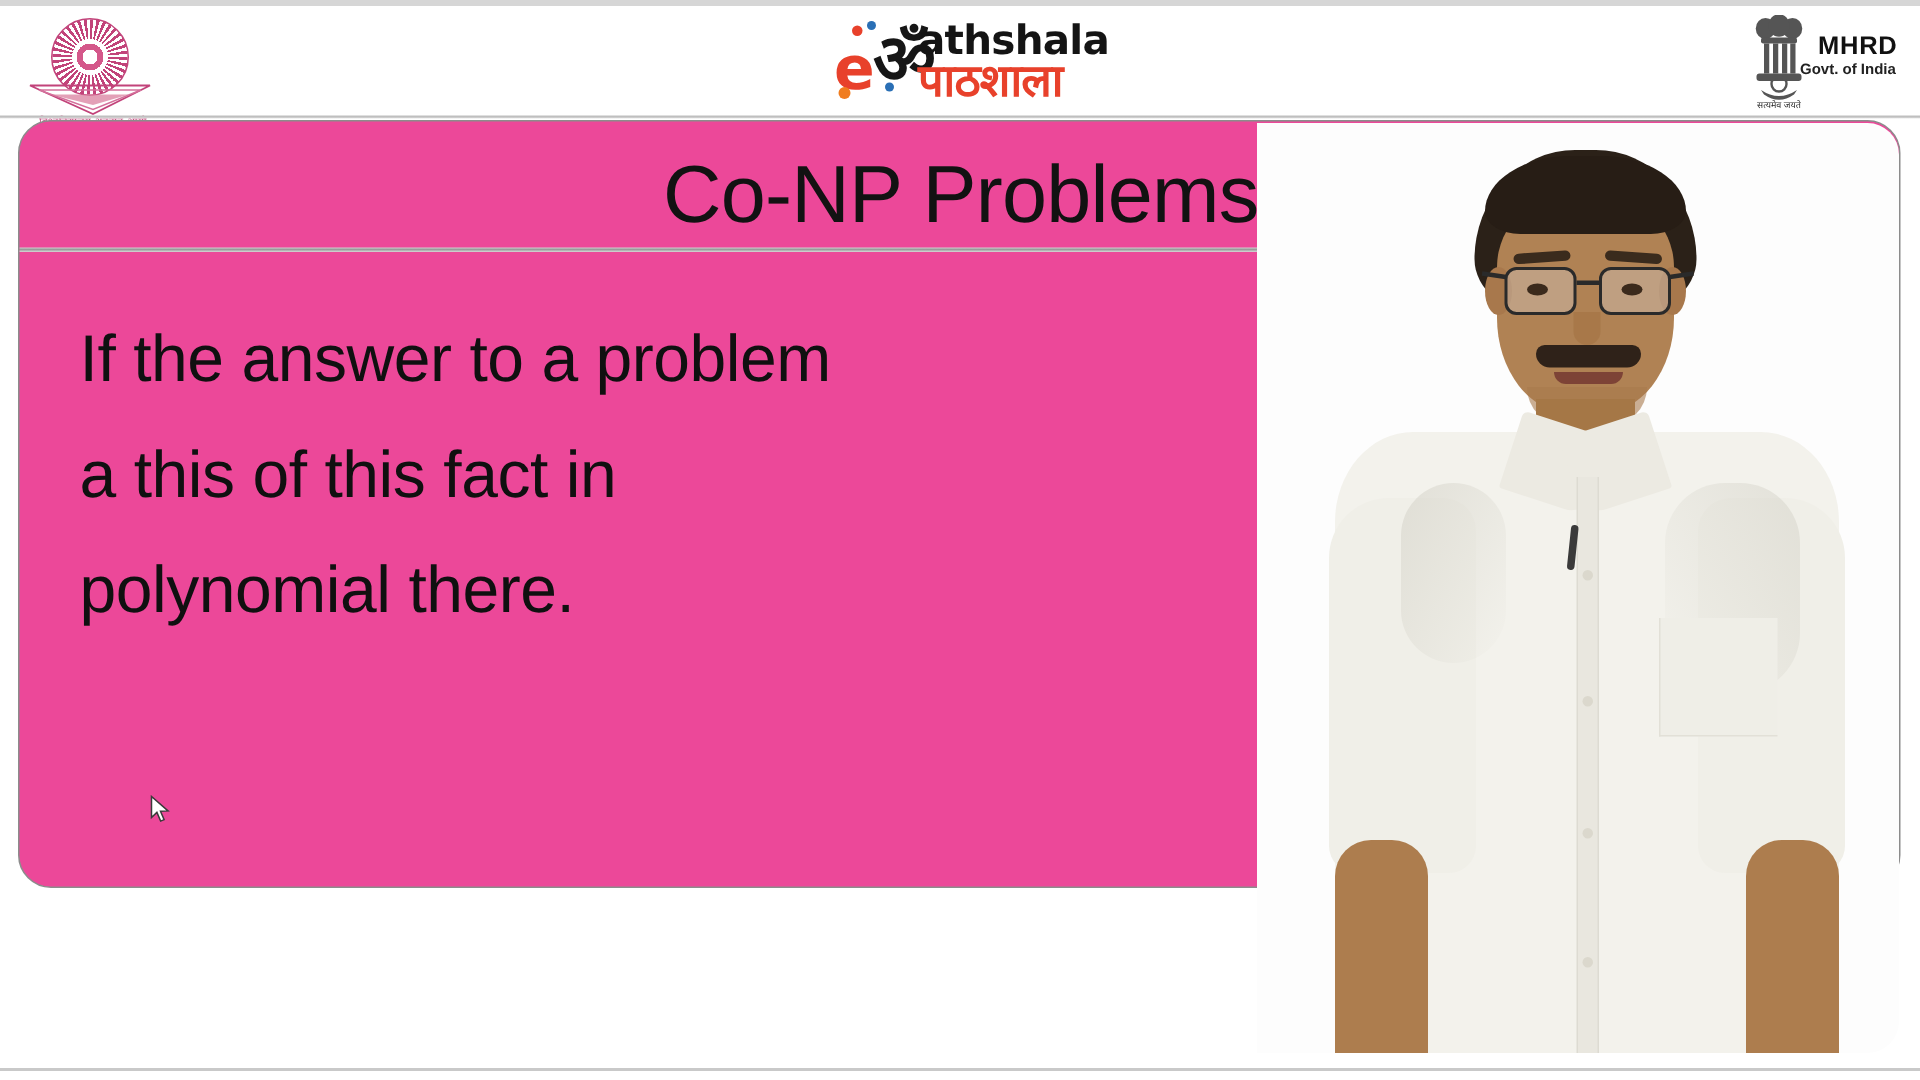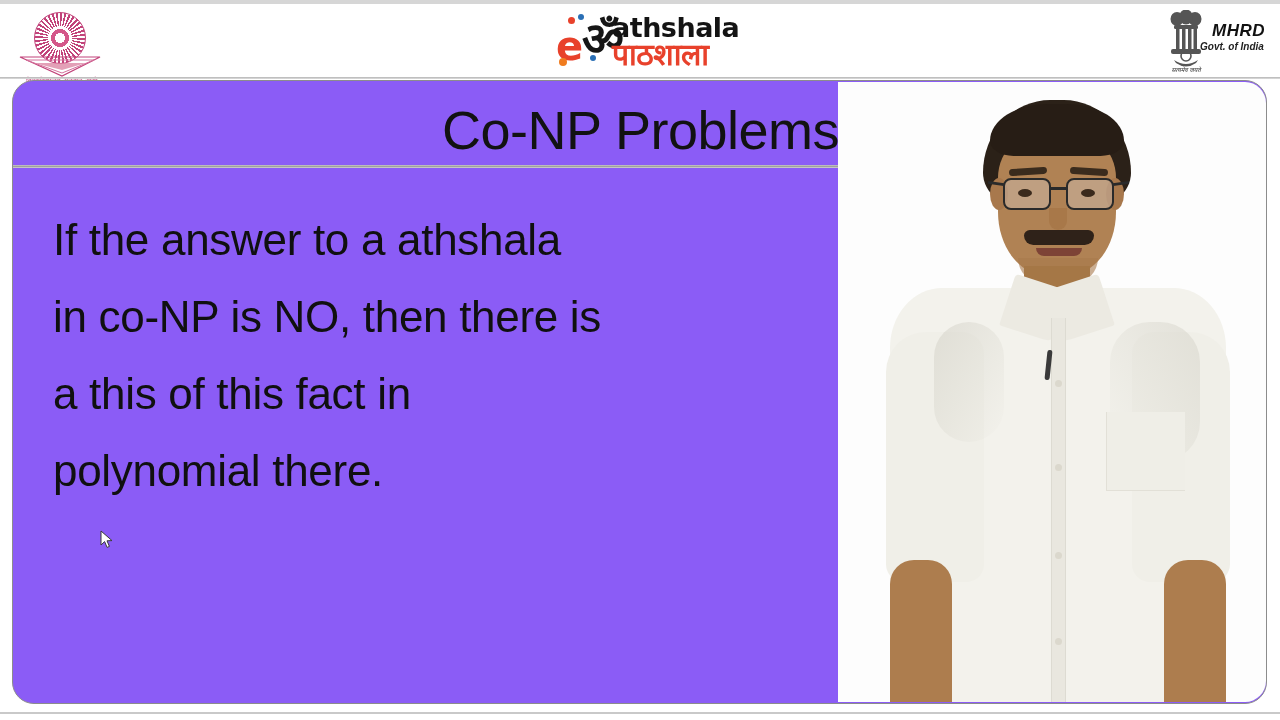--- a/index.html
+++ b/index.html
@@ -124,21 +124,21 @@
     color: #e8412b;
     font-family: "DejaVu Sans", sans-serif;
     letter-spacing: -0.5px;
     line-height: 1;
   }
 
   
   .mhrd-logo {
     position: absolute;
     left: 1160px; top: 4px;
-    width: 118px; height: 74px; font-style: italic;
+    width: 118px; height: 74px;
   }
   .mhrd-emblem {
     position: absolute;
     left: 4px; top: 2px;
     width: 44px; height: 62px;
   }
   .mhrd-emblem svg { display: block; }
   .mhrd-sub {
     position: absolute;
     left: 2px; top: 58px;
@@ -165,25 +165,25 @@
     font-weight: bold;
     color: #222222;
     line-height: 1;
     white-space: nowrap;
   }
 
   
   .slide-frame {
     position: absolute;
     left: 12px; top: 80px;
-    width: 1255px; height: 624px;
+    width: 1255px; height: 512px;
     border: 1.5px solid #8c8c8c;
     border-radius: 22px;
     box-sizing: border-box;
-    background: #8b5cf6;
+    background: #ec4899;
   }
   .slide-title {
     position: absolute;
     left: 0; top: 22px;
     width: 1255px;
     text-align: center;
     font-size: 54px;
     color: #121212;
     font-family: "Liberation Sans", sans-serif;
     letter-spacing: -0.5px;
@@ -399,22 +399,21 @@
   </div>
 </div>
 <div class="header-rule"></div>
 
 <div class="slide-frame">
 
   <div class="slide-title">Co-NP Problems</div>
   <div class="title-rule"></div>
 
   <div class="body-text">
-    <div class="body-line">If the answer to a athshala</div>
-    <div class="body-line">in co-NP is NO, then there is</div>
+    <div class="body-line">If the answer to a problem</div>
     <div class="body-line">a this of this fact in</div>
     <div class="body-line">polynomial there.</div>
   </div>
 </div>
 
 <div class="presenter">
   <div class="pres-bg"></div>
 
   <div class="pres-hair"></div>
   <div class="pres-face"></div>

